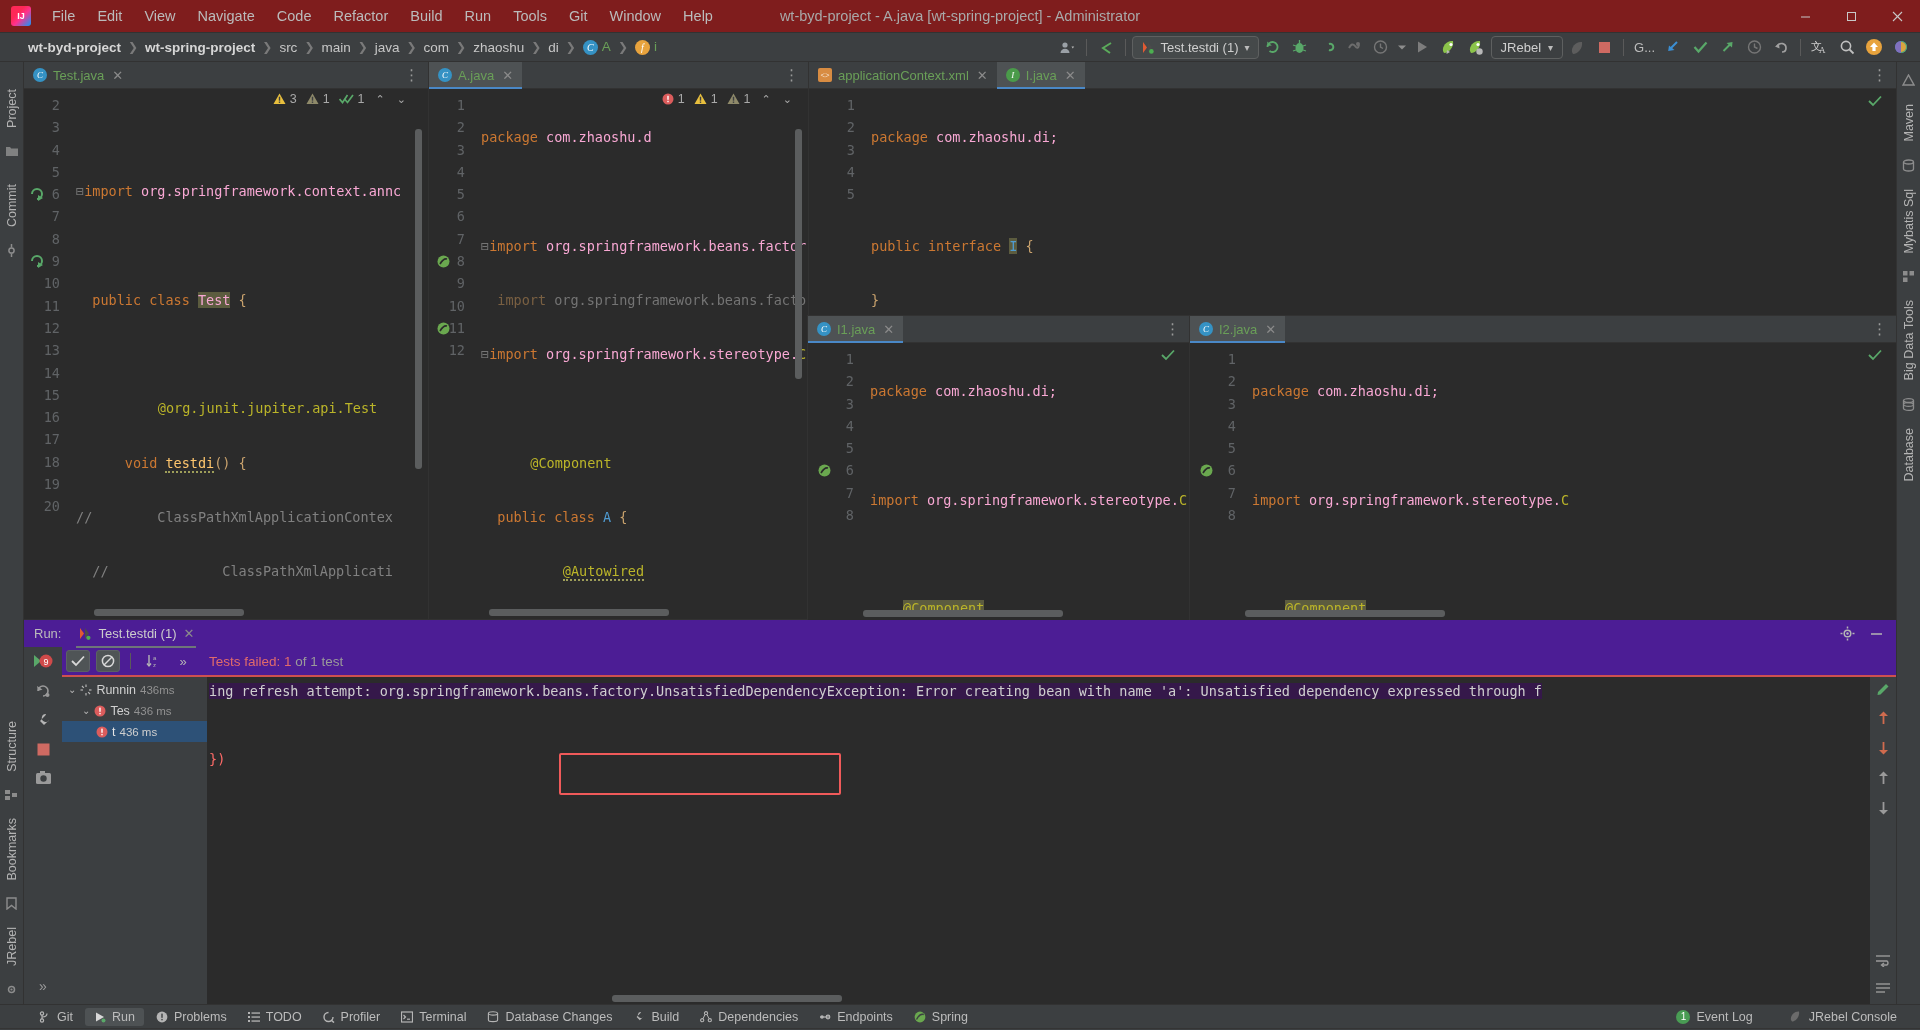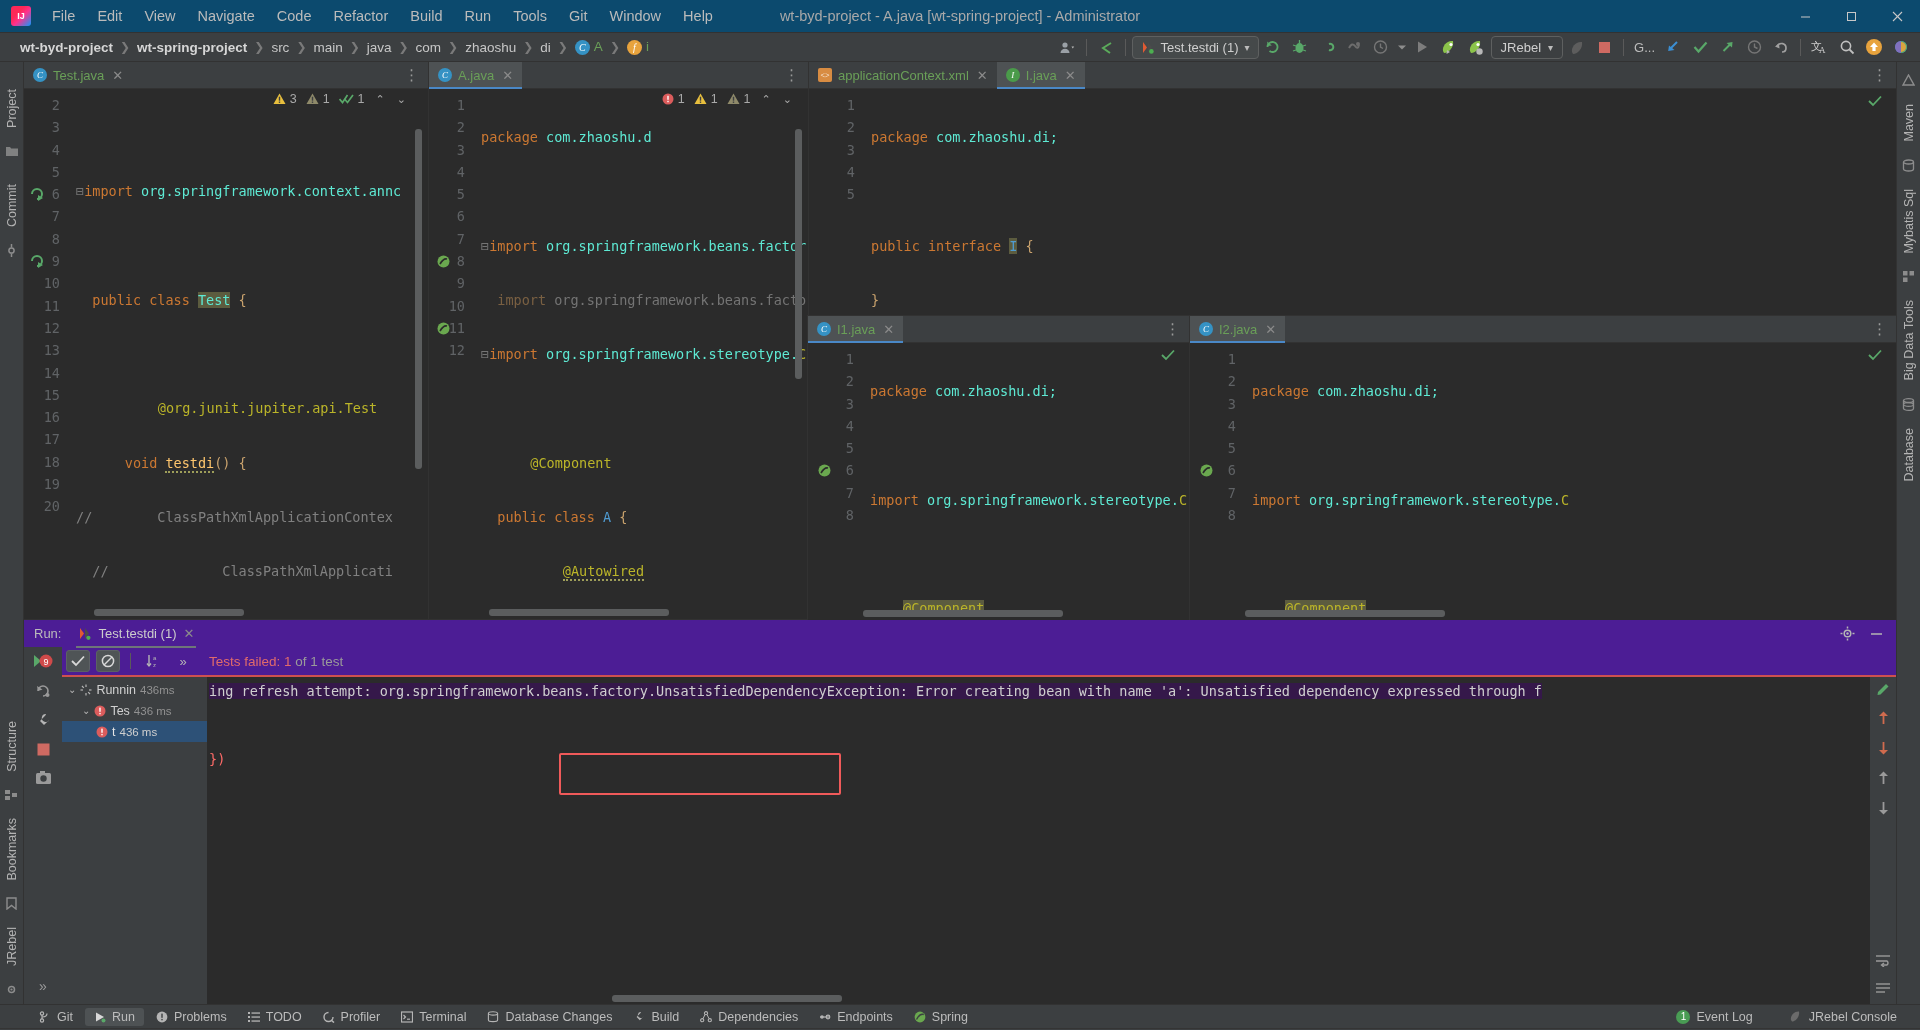--- a/index.html
+++ b/index.html
@@ -8,21 +8,21 @@
     background:#3c3f41;
     font-family:"Liberation Sans", sans-serif;
     font-size:13px;
     color:#bbbbbb;
     -webkit-font-smoothing: antialiased;
   }
   .mono { font-family:"DejaVu Sans Mono","Liberation Mono", monospace; }
 
   
   .titlebar {
-    height:33px; background:#0c4a6e; display:flex; align-items:center;
+    height:33px; background:#7f1d1d; display:flex; align-items:center;
     border-bottom:1px solid #323232; position:relative;
   }
   .ij-logo {
     width:20px;height:20px;margin-left:11px;margin-right:10px;border-radius:3px;
     background:linear-gradient(135deg,#fe2857 0%, #fe2857 35%, #ff318c 55%, #0b9bff 100%);
     display:flex;align-items:center;justify-content:center;
     font-size:9px;font-weight:bold;color:#fff;font-family:"Liberation Sans",sans-serif;
   }
   .menu { display:flex; align-items:center; gap:0px; }
   .menu-item {
@@ -31,21 +31,21 @@
   .win-title {
     position:absolute; left:0; right:0; text-align:center;
     font-size:14.5px; color:#a9a9a9; pointer-events:none;
   }
   .win-ctrls { margin-left:auto; display:flex; align-items:center; z-index:2;}
   .win-btn { width:46px;height:33px;display:flex;align-items:center;justify-content:center;color:#c0c0c0;font-size:15px;}
 
   
   .navbar {
     height:29px; background:#3c3f41; display:flex; align-items:center;
-    border-bottom:1px solid #323232; padding-left:16px; position:relative;
+    border-bottom:1px solid #323232; padding-left:24px; position:relative;
   }
   .crumbs { display:flex; align-items:center; }
   .crumb { font-size:13.5px; color:#c7c7c7; padding:2px 4px; white-space:nowrap;}
   .crumb.bold { font-weight:bold; color:#d6d6d6;}
   .crumb-sep { color:#7a7a7a; font-size:12px; padding:0 3px;}
   .cls-badge {
     width:15px;height:15px;border-radius:50%;display:inline-flex;
     align-items:center;justify-content:center;font-size:10px;color:#fff;margin-right:4px;
     font-family:"Liberation Serif", serif; font-style:italic;
   }
@@ -118,21 +118,21 @@
   .inspect {
     position:absolute; top:3px; right:22px; display:flex;align-items:center;gap:4px;
     font-size:12.5px; color:#a9a9a9; z-index:5;
     font-family:"Liberation Sans",sans-serif;
   }
   .scrollbar-v{ position:absolute; right:2px; top:40px; width:7px; background:#5b5d5e; border-radius:3px;}
   .hscroll{ position:absolute; bottom:3px; height:7px; background:#5b5d5e; border-radius:3px;}
 
   
   .kw{color:#cc7832;} .cmt{color:#808080;} .ann{color:#bbb529;margin-left:33px;} .typ{color:#4f9bd1;}
-  .mth{color:#ffc66d;} .txt{color:#5eead4;} .brc{color:#c9a26d;} .dim{color:#747474;}
+  .mth{color:#ffc66d;} .txt{color:#f9a8d4;} .brc{color:#c9a26d;} .dim{color:#747474;}
   .hl{ background:#5c5c3f; }
   .warnline{ border-bottom:2px dotted #9e9e5a;}
 
   
   .float { position:absolute; background:#2b2b2b; border-top:1px solid #323232; }
 
   
   .runpanel { flex:1; display:flex; flex-direction:column; background:#4c1d95; border-top:1px solid #323232;}
   .run-head { height:27px; display:flex; align-items:center; padding-left:10px; gap:9px; position:relative;}
   .run-head .lbl{ font-size:13px;color:#bbb;}

